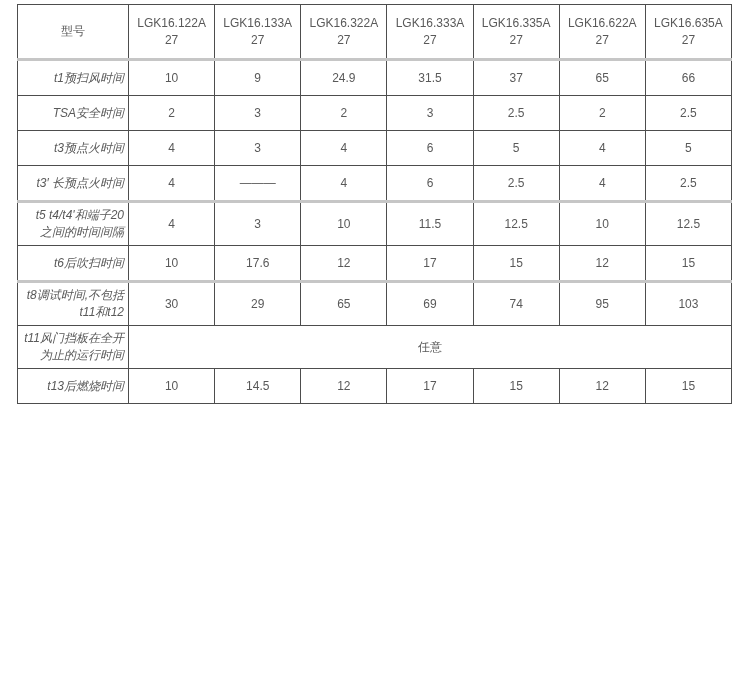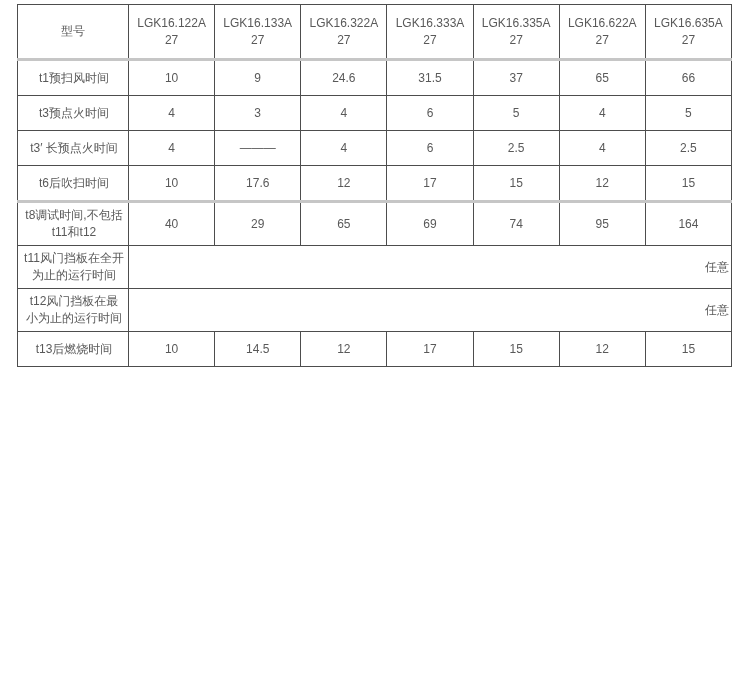--- a/index.html
+++ b/index.html
@@ -31,34 +31,35 @@
   }
   table.spec-table thead th {
     height: 49px;
     font-weight: normal;
     text-align: center;
     vertical-align: middle;
     line-height: 17px;
     padding: 2px;
   }
   td.label-cell {
-    text-align: center;
+    text-align: right;
     vertical-align: middle;
     padding: 4px 4px 4px 6px;
     line-height: 17px;
     word-break: break-all;
+    font-style: italic;
   }
   td.value-cell {
     text-align: center;
     vertical-align: middle;
     height: 28px;
     padding: 3px 2px;
   }
   td.merged-cell {
-    text-align: right;
+    text-align: center;
     vertical-align: middle;
     height: 28px;
     padding: 3px 2px;
   }
   tr.thick-top > th,
   tr.thick-top > td {
     border-top: 3px solid #c6c6c6;
   }
 </style>
 </head>
@@ -109,72 +110,88 @@
             <div>27</div>
           </th>
         </tr>
     </thead>
     <tbody id="table-body">
 
     <tr class="thick-top">
           <td class="label-cell">t1预扫风时间</td>
           <td class="value-cell">10</td>
           <td class="value-cell">9</td>
-          <td class="value-cell">24.6</td>
+          <td class="value-cell">24.9</td>
           <td class="value-cell">31.5</td>
           <td class="value-cell">37</td>
           <td class="value-cell">65</td>
           <td class="value-cell">66</td>
         </tr>
         <tr>
+          <td class="label-cell">TSA安全时间</td>
+          <td class="value-cell">2</td>
+          <td class="value-cell">3</td>
+          <td class="value-cell">2</td>
+          <td class="value-cell">3</td>
+          <td class="value-cell">2.5</td>
+          <td class="value-cell">2</td>
+          <td class="value-cell">2.5</td>
+        </tr>
+        <tr>
           <td class="label-cell">t3预点火时间</td>
           <td class="value-cell">4</td>
           <td class="value-cell">3</td>
           <td class="value-cell">4</td>
           <td class="value-cell">6</td>
           <td class="value-cell">5</td>
           <td class="value-cell">4</td>
           <td class="value-cell">5</td>
         </tr>
         <tr>
           <td class="label-cell">t3′ 长预点火时间</td>
           <td class="value-cell">4</td>
           <td class="value-cell">———</td>
           <td class="value-cell">4</td>
           <td class="value-cell">6</td>
           <td class="value-cell">2.5</td>
           <td class="value-cell">4</td>
           <td class="value-cell">2.5</td>
         </tr>
+        <tr class="thick-top">
+          <td class="label-cell">t5 t4/t4'和端子20之间的时间间隔</td>
+          <td class="value-cell">4</td>
+          <td class="value-cell">3</td>
+          <td class="value-cell">10</td>
+          <td class="value-cell">11.5</td>
+          <td class="value-cell">12.5</td>
+          <td class="value-cell">10</td>
+          <td class="value-cell">12.5</td>
+        </tr>
         <tr>
           <td class="label-cell">t6后吹扫时间</td>
           <td class="value-cell">10</td>
           <td class="value-cell">17.6</td>
           <td class="value-cell">12</td>
           <td class="value-cell">17</td>
           <td class="value-cell">15</td>
           <td class="value-cell">12</td>
           <td class="value-cell">15</td>
         </tr>
         <tr class="thick-top">
           <td class="label-cell">t8调试时间,不包括t11和t12</td>
-          <td class="value-cell">40</td>
+          <td class="value-cell">30</td>
           <td class="value-cell">29</td>
           <td class="value-cell">65</td>
           <td class="value-cell">69</td>
           <td class="value-cell">74</td>
           <td class="value-cell">95</td>
-          <td class="value-cell">164</td>
+          <td class="value-cell">103</td>
         </tr>
         <tr>
           <td class="label-cell">t11风门挡板在全开为止的运行时间</td>
-          <td class="merged-cell" colspan="7">任意</td>
-        </tr>
-        <tr>
-          <td class="label-cell">t12风门挡板在最小为止的运行时间</td>
           <td class="merged-cell" colspan="7">任意</td>
         </tr>
         <tr>
           <td class="label-cell">t13后燃烧时间</td>
           <td class="value-cell">10</td>
           <td class="value-cell">14.5</td>
           <td class="value-cell">12</td>
           <td class="value-cell">17</td>
           <td class="value-cell">15</td>
           <td class="value-cell">12</td>

